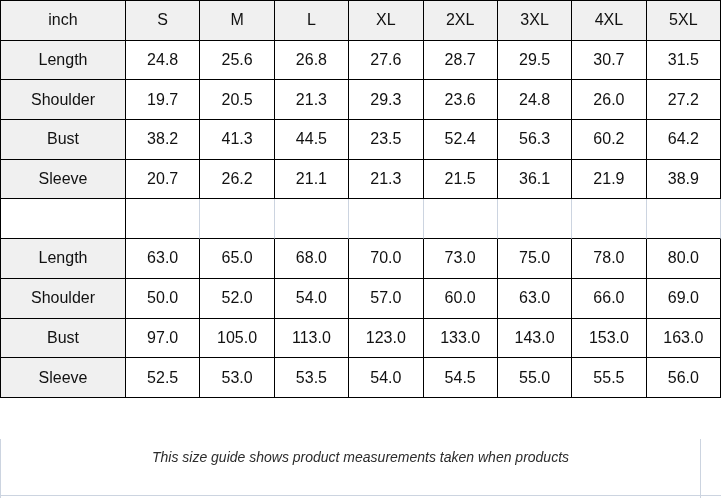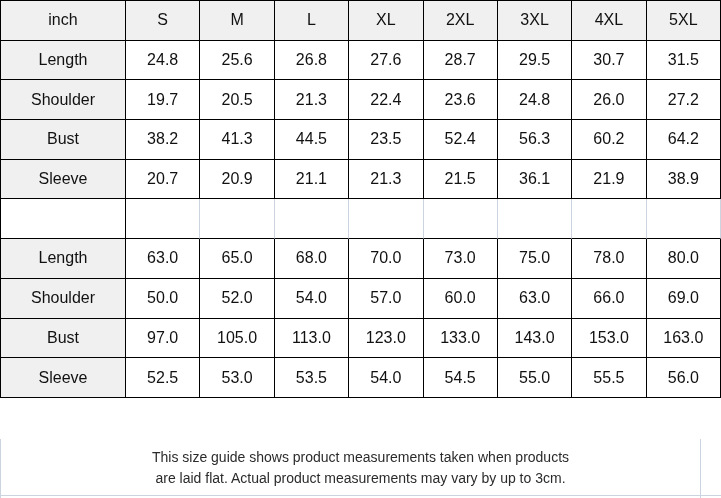--- a/index.html
+++ b/index.html
@@ -51,20 +51,21 @@
   }
   .note {
     position: absolute;
     left: 0;
     top: 447px;
     width: 721px;
     text-align: center;
     font-size: 14px;
     line-height: 21px;
     color: #2b2b2b;
+    font-style: italic;
   }
   .gridline {
     position: absolute;
     background: var(--faint, #ccd4e0);
   }
   .gridline.h-bottom { left: 0; top: 495px; width: 721px; height: 1px; }
   .gridline.v-right  { left: 700px; top: 439px; width: 1px; height: 59px; }
   .gridline.v-left   { left: 0; top: 439px; width: 1px; height: 59px; }
 </style>
 </head>
@@ -105,41 +106,41 @@
           <td class="value-cell">28.7</td>
           <td class="value-cell">29.5</td>
           <td class="value-cell">30.7</td>
           <td class="value-cell">31.5</td>
         </tr>
         <tr>
           <td class="label-cell">Shoulder</td>
           <td class="value-cell">19.7</td>
           <td class="value-cell">20.5</td>
           <td class="value-cell">21.3</td>
-          <td class="value-cell">22.4</td>
+          <td class="value-cell">29.3</td>
           <td class="value-cell">23.6</td>
           <td class="value-cell">24.8</td>
           <td class="value-cell">26.0</td>
           <td class="value-cell">27.2</td>
         </tr>
         <tr>
           <td class="label-cell">Bust</td>
           <td class="value-cell">38.2</td>
           <td class="value-cell">41.3</td>
           <td class="value-cell">44.5</td>
           <td class="value-cell">23.5</td>
           <td class="value-cell">52.4</td>
           <td class="value-cell">56.3</td>
           <td class="value-cell">60.2</td>
           <td class="value-cell">64.2</td>
         </tr>
         <tr>
           <td class="label-cell">Sleeve</td>
           <td class="value-cell">20.7</td>
-          <td class="value-cell">20.9</td>
+          <td class="value-cell">26.2</td>
           <td class="value-cell">21.1</td>
           <td class="value-cell">21.3</td>
           <td class="value-cell">21.5</td>
           <td class="value-cell">36.1</td>
           <td class="value-cell">21.9</td>
           <td class="value-cell">38.9</td>
         </tr>
         <tr class="spacer-row">
           <td class="first"></td>
           <td></td>
@@ -193,20 +194,19 @@
           <td class="value-cell">54.5</td>
           <td class="value-cell">55.0</td>
           <td class="value-cell">55.5</td>
           <td class="value-cell">56.0</td>
         </tr>
       </tbody>
   </table>
 
   <div class="note">
     <div>This size guide shows product measurements taken when products</div>
-    <div>are laid flat. Actual product measurements may vary by up to 3cm.</div>
   </div>
 
   <div class="gridline v-left"></div>
   <div class="gridline v-right"></div>
   <div class="gridline h-bottom"></div>
 
 </div>
 
 </body></html>

